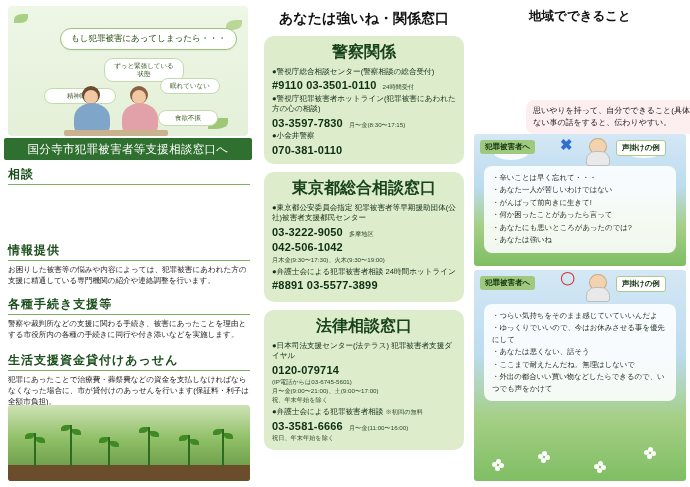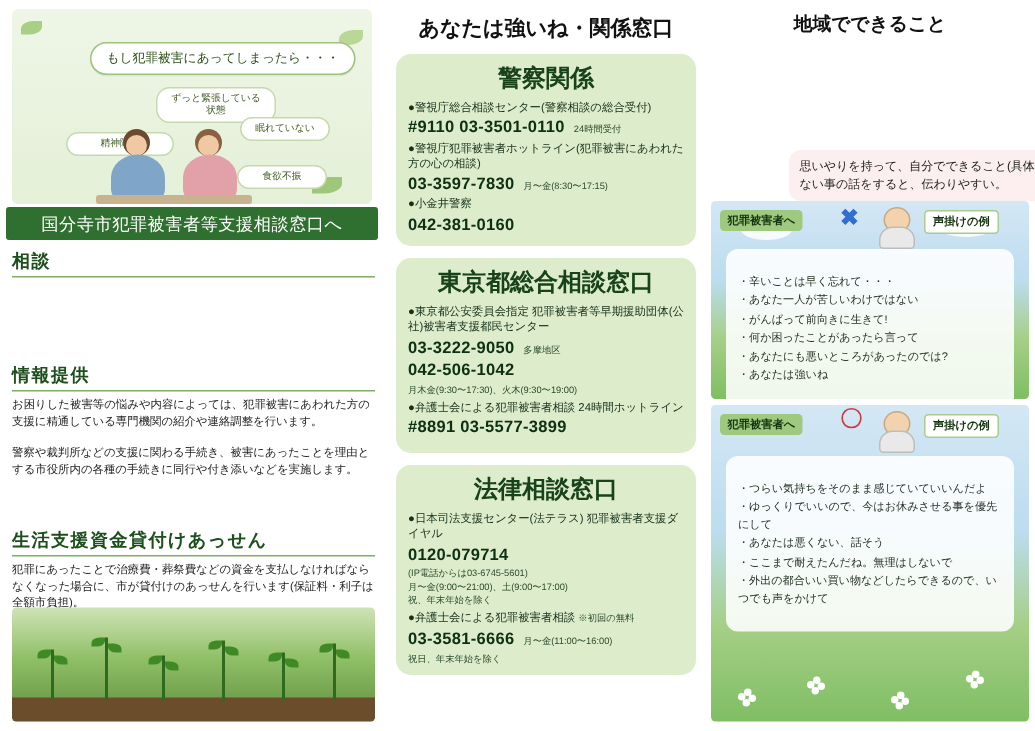--- a/index.html
+++ b/index.html
@@ -116,21 +116,21 @@
     position:absolute; left:474px; width:212px; border-radius:3px; overflow:hidden;
     background:linear-gradient(180deg,#d4e7f5 0%, #bcdcef 40%, #a5cf86 70%, #7fbe63 100%);
   }
   .tag {
     position:absolute; background:#9fc97e; color:#14330f; font-size:7.5px; font-weight:bold;
     border-radius:3px; padding:2px 5px;
   }
   .tag-white { background:#ffffff; color:#14330f; border:1px solid #a9cb8c; }
   .speech {
     position:absolute; background:rgba(255,255,255,.88); border-radius:8px;
-    font-size:7.4px; line-height:1.55; color:#1d2b1d; padding:16px 8px; box-sizing:border-box;
+    font-size:7.4px; line-height:1.55; color:#1d2b1d; padding:6px 8px; box-sizing:border-box;
   }
   .speech div { margin-bottom:1px; }
   .mark-x, .mark-o {
     position:absolute; font-size:15px; font-weight:bold;
   }
   .mark-x { color:#2f6fd0; }
   .mark-o { color:#d03a3a; }
   .head-icon {
     position:absolute; width:22px; height:26px;
   }
@@ -177,20 +177,21 @@
     <div class="sec" style="top:166px;">
       <div class="sec-h">相談</div>
     </div>
 
     <div class="sec" style="top:242px;">
       <div class="sec-h">情報提供</div>
       <div class="sec-b">お困りした被害等の悩みや内容によっては、犯罪被害にあわれた方の支援に精通している専門機関の紹介や連絡調整を行います。</div>
     </div>
 
     <div class="sec" style="top:296px;">
+      <div class="sec-h">各種手続き支援等</div>
       <div class="sec-b">警察や裁判所などの支援に関わる手続き、被害にあったことを理由とする市役所内の各種の手続きに同行や付き添いなどを実施します。</div>
     </div>
 
     <div class="sec" style="top:352px;">
       <div class="sec-h">生活支援資金貸付けあっせん</div>
       <div class="sec-b">犯罪にあったことで治療費・葬祭費などの資金を支払しなければならなくなった場合に、市が貸付けのあっせんを行います(保証料・利子は全額市負担)。</div>
     </div>
 
     <div class="photo-strip">
       <div class="soil"></div>
@@ -219,21 +220,21 @@
         <span class="bullet">●</span><span>警視庁犯罪被害者ホットライン(犯罪被害にあわれた方の心の相談)</span>
       </div>
       <div class="row" style="display:flex;align-items:baseline;gap:6px;">
         <span class="num">03-3597-7830</span>
         <span class="note">月〜金(8:30〜17:15)</span>
       </div>
       <div class="row">
         <span class="bullet">●</span><span>小金井警察</span>
       </div>
       <div class="row">
-        <span class="num">042-381-0160</span>
+        <span class="num">070-381-0110</span>
       </div>
     </div>
 
     <div class="box" style="top:172px;height:130px;">
       <div class="box-h">東京都総合相談窓口</div>
       <div class="row">
         <span class="bullet">●</span><span>東京都公安委員会指定 犯罪被害者等早期援助団体(公社)被害者支援都民センター</span>
       </div>
       <div class="row" style="display:flex;align-items:baseline;gap:6px;">
         <span class="num">03-3222-9050</span>

